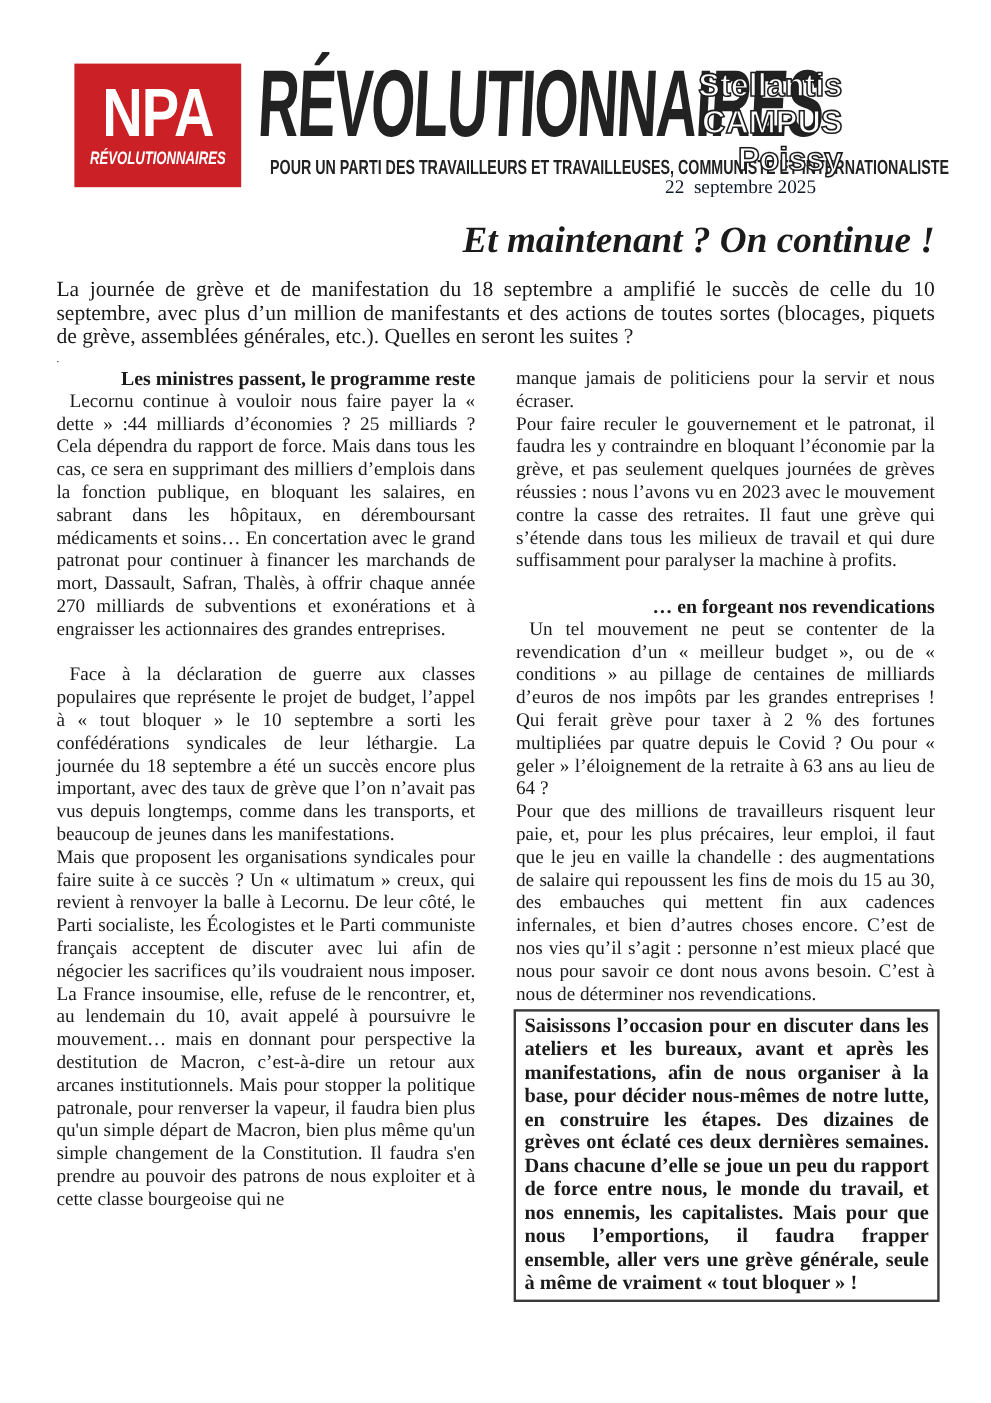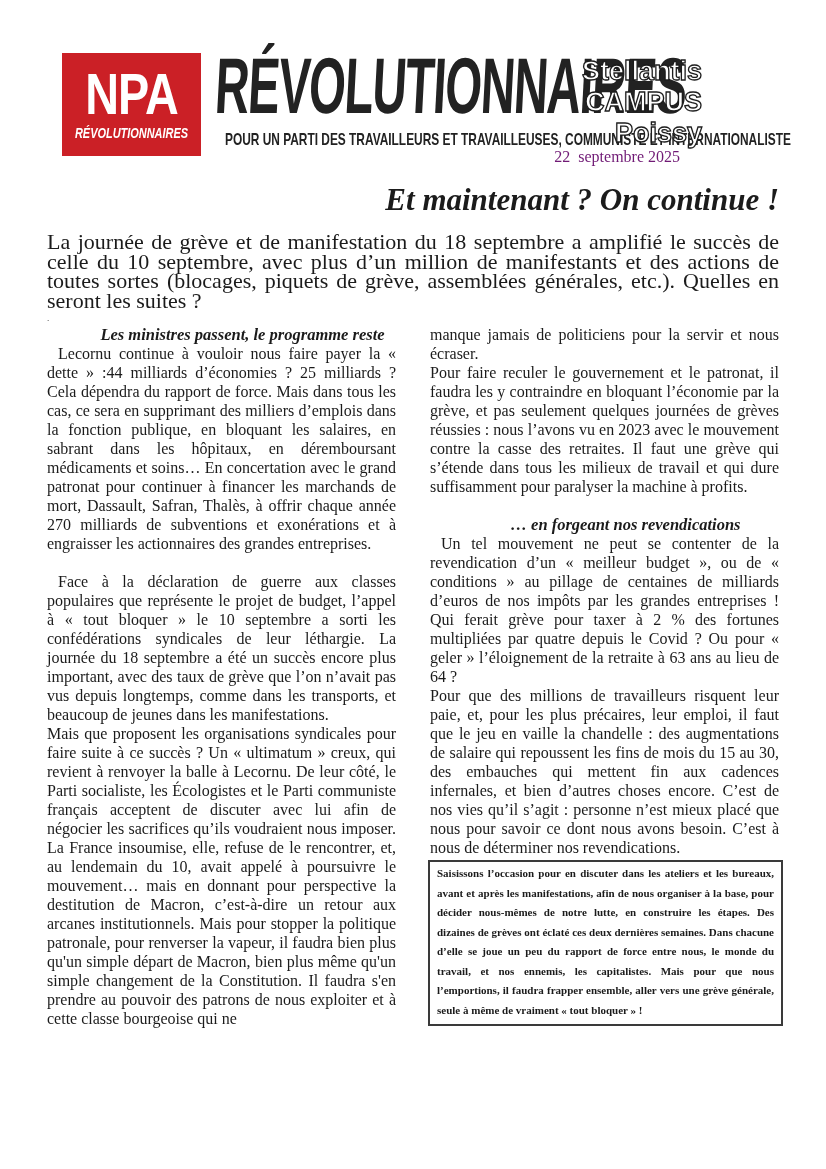--- a/index.html
+++ b/index.html
@@ -54,56 +54,56 @@
     position:absolute; right:44px; top:56px;
     text-align:right;
     font-family:"Liberation Sans", sans-serif;
     font-weight:bold; font-size:27px; line-height:31px;
     color:#ffffff;
     -webkit-text-stroke:1.3px #1c1c1c;
     text-shadow:0 0 1px #1c1c1c;
   }
   .date-line {
     position:absolute; right:66px; top:148px;
-    font-size:16px; color:#701a75; white-space:pre;
+    font-size:16px; color:#0f172a; white-space:pre;
   }
 
   
   .article { position:absolute; left:47px; top:183px; width:732px; }
 
   .article-title {
     text-align:right;
     font-weight:bold; font-style:italic;
     font-size:31px; line-height:34px;
     margin-bottom:15px;
   }
 
   .intro {
-    font-size:22px; line-height:19.5px;
+    font-size:18px; line-height:19.5px;
     text-align:justify;
   }
 
   .stray-mark { font-size:9px; line-height:10px; margin-top:3px; height:10px; }
 
   .columns { display:flex; gap:34px; margin-top:2px; }
   .col { width:349px; font-size:16px; line-height:19px; text-align:justify; }
 
   .sec-heading {
-    font-weight:bold; font-style:italic; font-size:16.5px;
-    text-align:center; margin-top:0;margin-left:42px;
+    font-weight:bold; font-size:16.5px;
+    text-align:right; margin-top:0;margin-left:42px;
   }
   .sec-gap { height:19px; }
   p.body-p { text-align:justify; }
   p.indent { text-indent:11px; }
 
   .callout-box {
     border:2px solid #3a3a3a;
     margin-top:3px; margin-left:-2px; margin-right:-4px;
     padding:2px 7px 4px 7px;
-    font-weight:bold; font-size:11px; line-height:19.5px;
+    font-weight:bold; font-size:17px; line-height:19.5px;
     text-align:justify;
   }
 </style>
 </head>
 <body>
 
 <div class="page">
 
   <div class="header">
 

